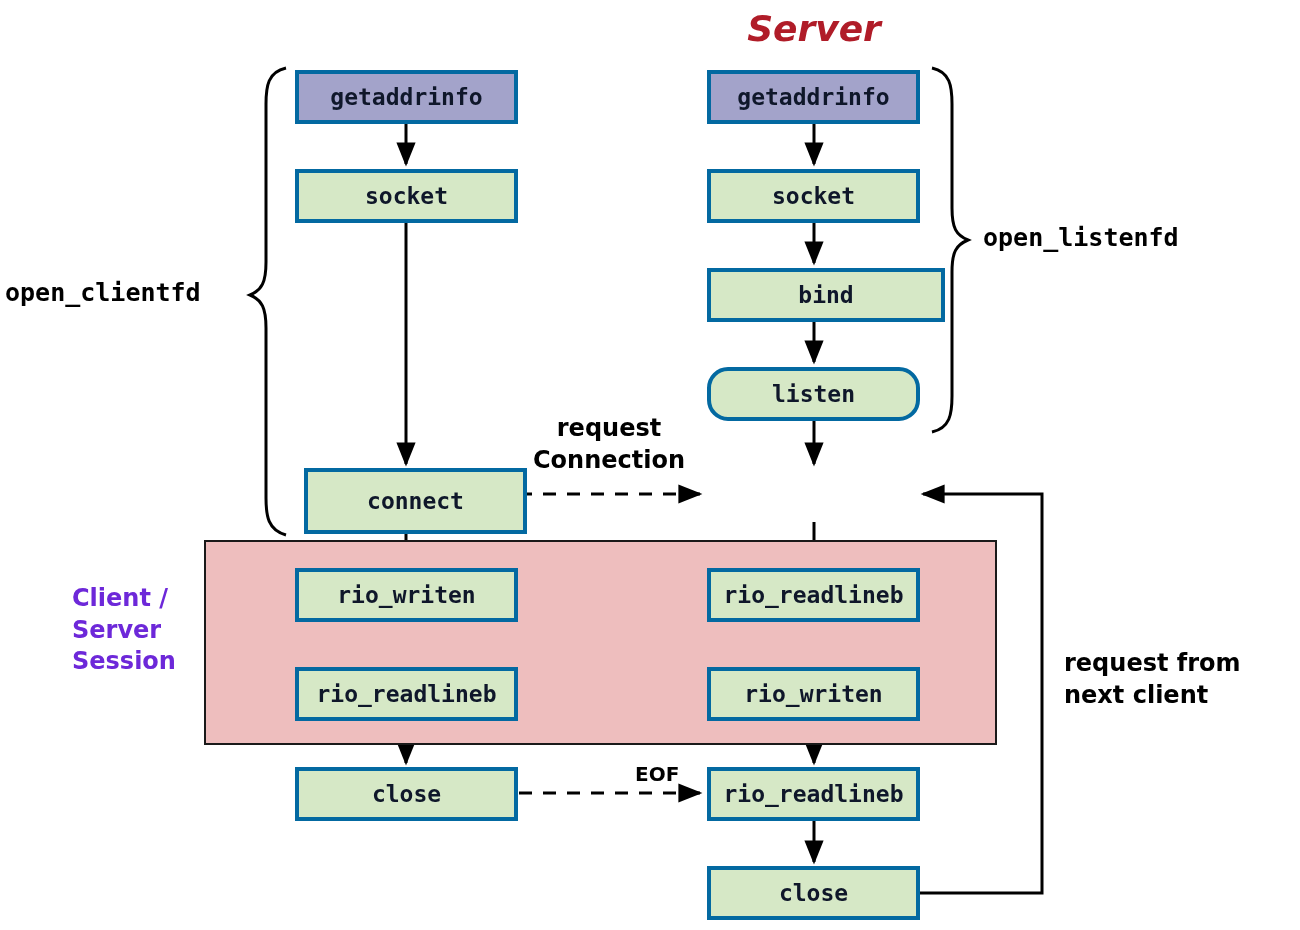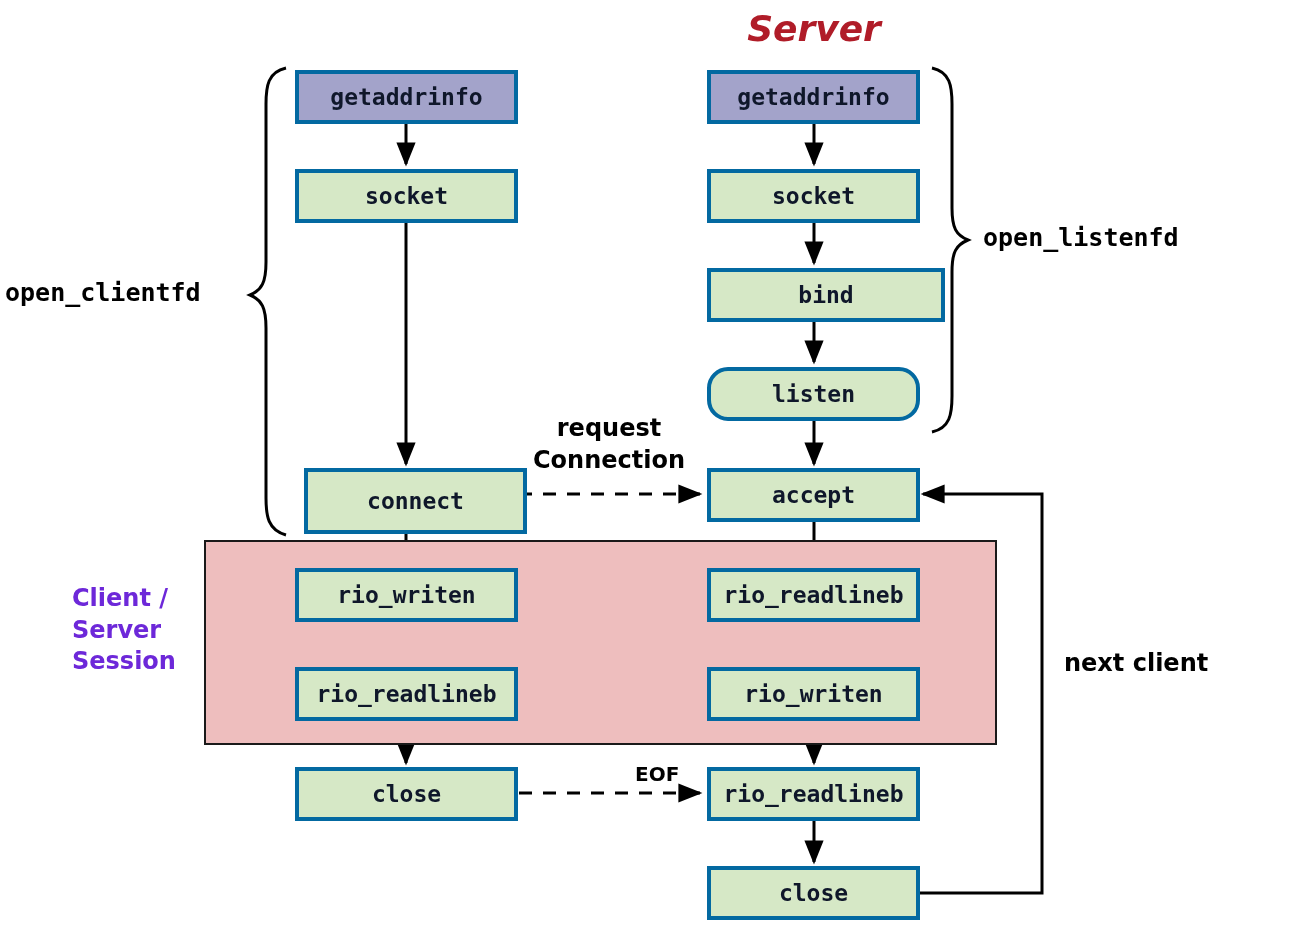--- a/index.html
+++ b/index.html
@@ -144,21 +144,20 @@
   <div class="node green" style="left:295px;top:767px;width:223px;height:54px;">close</div>
 
   <div class="node purple" style="left:707px;top:70px;width:213px;height:54px;">getaddrinfo</div>
 
   <div class="node green" style="left:707px;top:169px;width:213px;height:54px;">socket</div>
 
   <div class="node green" style="left:707px;top:268px;width:238px;height:54px;">bind</div>
 
   <div class="node green" style="left:707px;top:367px;width:213px;height:54px;border-radius:21px;">listen</div>
 
-  <div class="node green" style="left:707px;top:468px;width:213px;height:54px;">accept</div>
 
   <div class="node green" style="left:707px;top:568px;width:213px;height:54px;">rio_readlineb</div>
 
   <div class="node green" style="left:707px;top:667px;width:213px;height:54px;">rio_writen</div>
 
   <div class="node green" style="left:707px;top:767px;width:213px;height:54px;">rio_readlineb</div>
 
   <div class="node green" style="left:707px;top:866px;width:213px;height:54px;">close</div>
 
   <div class="monolabel" style="left:5px;top:278px;">open_clientfd</div>
@@ -172,16 +171,17 @@
 
   <div class="annot small" style="left:587px;top:761px;margin-left:48px;">EOF</div>
 
   <div class="annot red" style="left:72px;top:583px;width:160px;">
     <div>Client /</div>
     <div>Server</div>
     <div>Session</div>
   </div>
 
   <div class="annot" style="left:1064px;top:648px;width:236px;">
+    <div>request from</div>
     <div>next client</div>
   </div>
 
 </div>
 
 </body></html>

